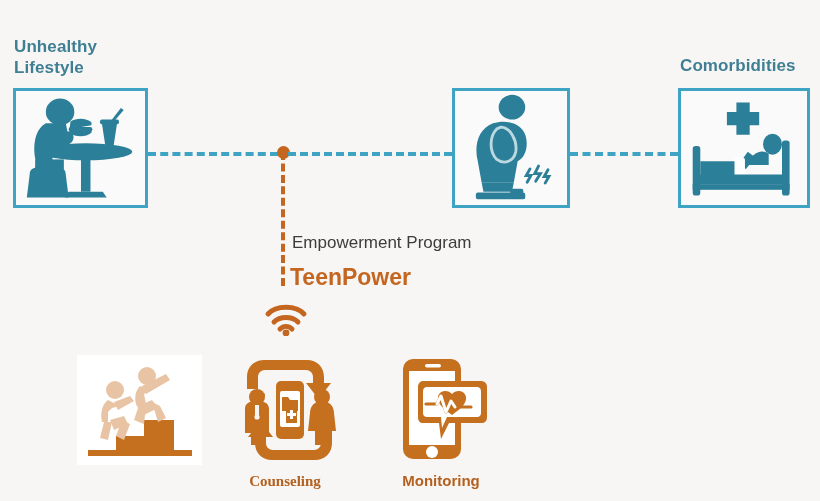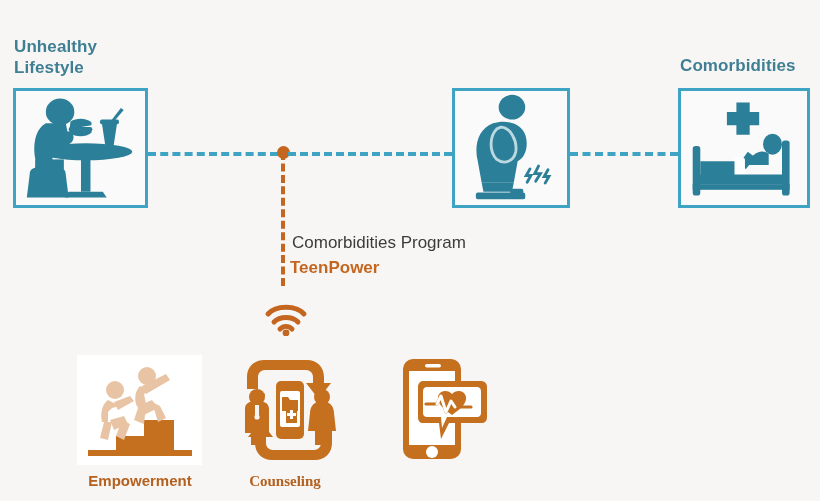--- a/index.html
+++ b/index.html
@@ -38,21 +38,21 @@
     background:#c4661f;
   }
 
   
   .interv-line1{
     position:absolute;
     font-size:17px;color:#3c3c3c;line-height:22px;
   }
   .interv-line2{
     position:absolute;
-    font-size:17px;font-weight:bold;color:#c4661f;line-height:22px;
+    font-size:23px;font-weight:bold;color:#c4661f;line-height:22px;margin-top:9px;
   }
 
   
   .wifi{position:absolute;}
   .wifi svg{display:block;}
   .card-art{position:absolute;}
   .card-art svg{display:block;width:100%;height:100%;}
   .card-plate{
     position:absolute;background:#ffffff;
   }
@@ -156,21 +156,21 @@
 
         <path d="M14 88 L112 88 L112 98 L14 98 Z"></path>
 
         <rect x="12" y="58" width="8" height="52" rx="3"></rect>
         <rect x="106" y="52" width="8" height="58" rx="3"></rect>
         <rect x="12" y="98" width="102" height="6"></rect>
       </g>
     </svg>
   </div>
 
-  <div class="interv-line1" style="left:292px;top:232px;">Comorbidities Program</div>
+  <div class="interv-line1" style="left:292px;top:232px;">Empowerment Program</div>
   <div class="interv-line2" style="left:290px;top:257px;">TeenPower</div>
 
   <div class="wifi" style="left:264px;top:302px;">
     <svg width="44" height="34" viewBox="0 0 44 34">
       <g fill="none" stroke="#c4661f" stroke-width="5" stroke-linecap="round">
         <path d="M4 12 C12 3 32 3 40 12"></path>
         <path d="M10 20 C16 14 28 14 34 20"></path>
         <path d="M16 27 C19.5 23.5 24.5 23.5 28 27"></path>
       </g>
       <circle cx="22" cy="31" r="3.4" fill="#c4661f"></circle>
@@ -197,21 +197,20 @@
       <g fill="#e8c4a4">
         <circle cx="67" cy="18" r="9"></circle>
         <path d="M60 28 C54 34 54 44 58 50 L66 46 L64 36 L72 32 Z"></path>
         <path d="M62 28 L86 16 L90 22 L66 36 Z"></path>
         <path d="M58 48 L72 42 L78 50 L62 58 Z"></path>
         <path d="M58 50 L66 48 L64 66 L54 62 Z"></path>
         <path d="M72 44 L80 48 L86 60 L78 64 Z"></path>
       </g>
     </svg>
   </div>
-  <div class="card-label" style="left:60px;top:472px;width:160px;">Empowerment</div>
 
   <div class="card-art" style="left:237px;top:355px;width:105px;height:110px;">
     <svg viewBox="0 0 105 110">
       <g fill="#c4701f">
 
         <path d="M10 22 C10 12 17 5 27 5 L70 5 C80 5 87 12 87 22 L87 30 L76 30 L76 22 C76 18 73 15 69 15 L28 15 C24 15 21 18 21 22 L21 34 L10 34 Z"></path>
         <path d="M69 28 L94 28 L81.5 44 Z"></path>
 
         <path d="M95 88 C95 98 88 105 78 105 L35 105 C25 105 18 98 18 88 L18 80 L29 80 L29 88 C29 92 32 95 36 95 L77 95 C81 95 84 92 84 88 L84 76 L95 76 Z"></path>
         <path d="M36 82 L11 82 L23.5 66 Z"></path>
@@ -246,14 +245,15 @@
 
       <path d="M32 26 L90 26 C94 26 96 29 96 32 L96 62 C96 66 94 68 90 68 L58 68 L50 84 L48 68 L32 68 C29 68 27 66 27 62 L27 32 C27 29 29 26 32 26 Z" fill="#c4701f"></path>
       <path d="M36 32 L86 32 C88.5 32 90 34 90 36 L90 58 C90 60.5 88.5 62 86 62 L56 62 L51 73 L50 62 L36 62 C33.5 62 32 60.5 32 58 L32 36 C32 34 33.5 32 36 32 Z" fill="#ffffff"></path>
 
       <path d="M61 39 C57 34 48 35 47 42 C46 49 54 55 61 60 C68 55 76 49 75 42 C74 35 65 34 61 39 Z" fill="#c4701f"></path>
 
       <path d="M35 49 L46 49 L50 41 L55 57 L60 46 L64 52 L72 52 L80 52" fill="none" stroke="#c4701f" stroke-width="3.2" stroke-linecap="round" stroke-linejoin="round"></path>
       <path d="M46 49 L50 41 L55 57 L60 46 L64 52" fill="none" stroke="#ffffff" stroke-width="3" stroke-linecap="round" stroke-linejoin="round"></path>
     </svg>
   </div>
+  <div class="card-label" style="left:361px;top:472px;width:160px;">Monitoring</div>
 
 </div>
 
 </body></html>

